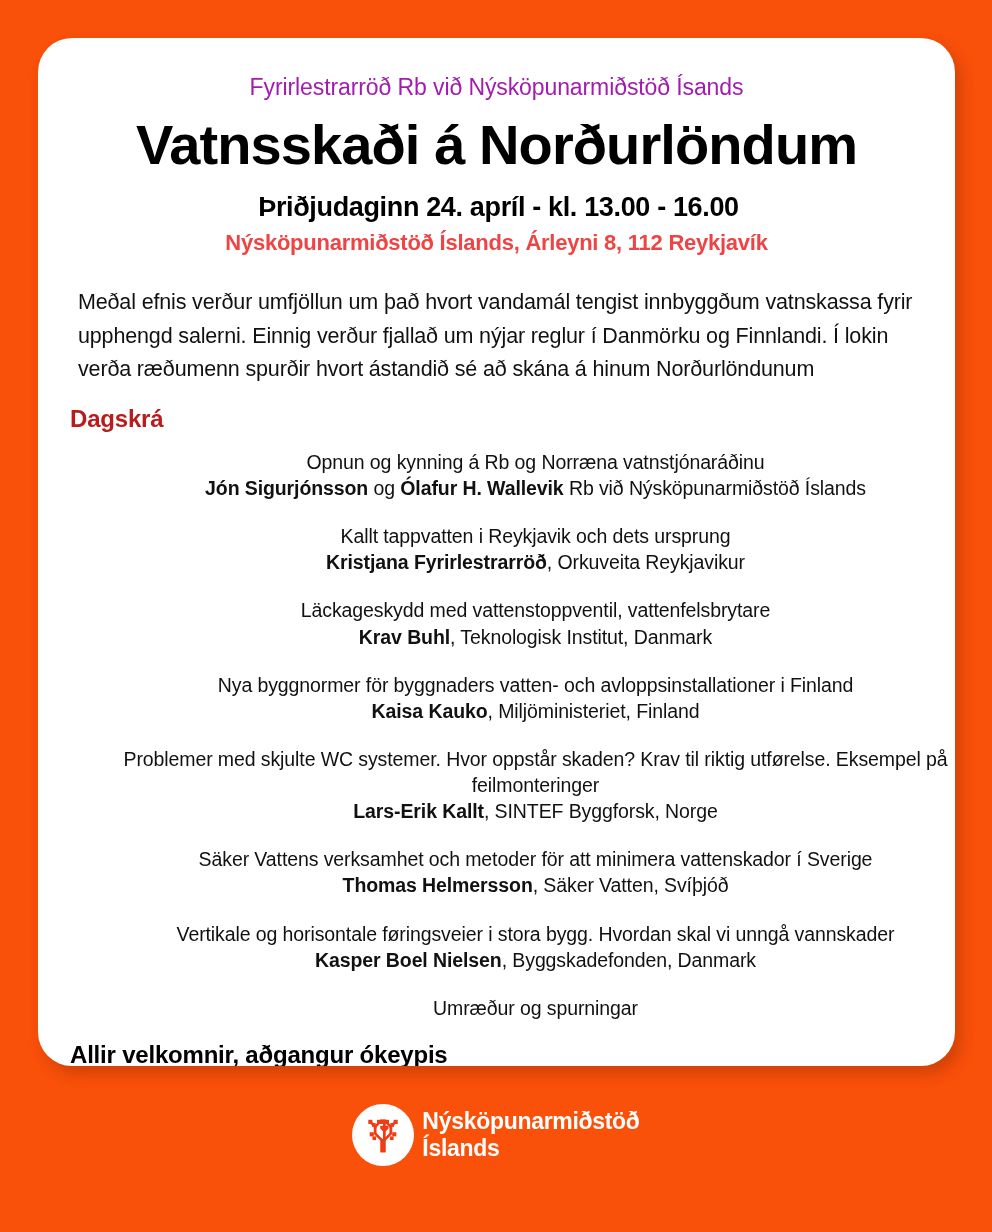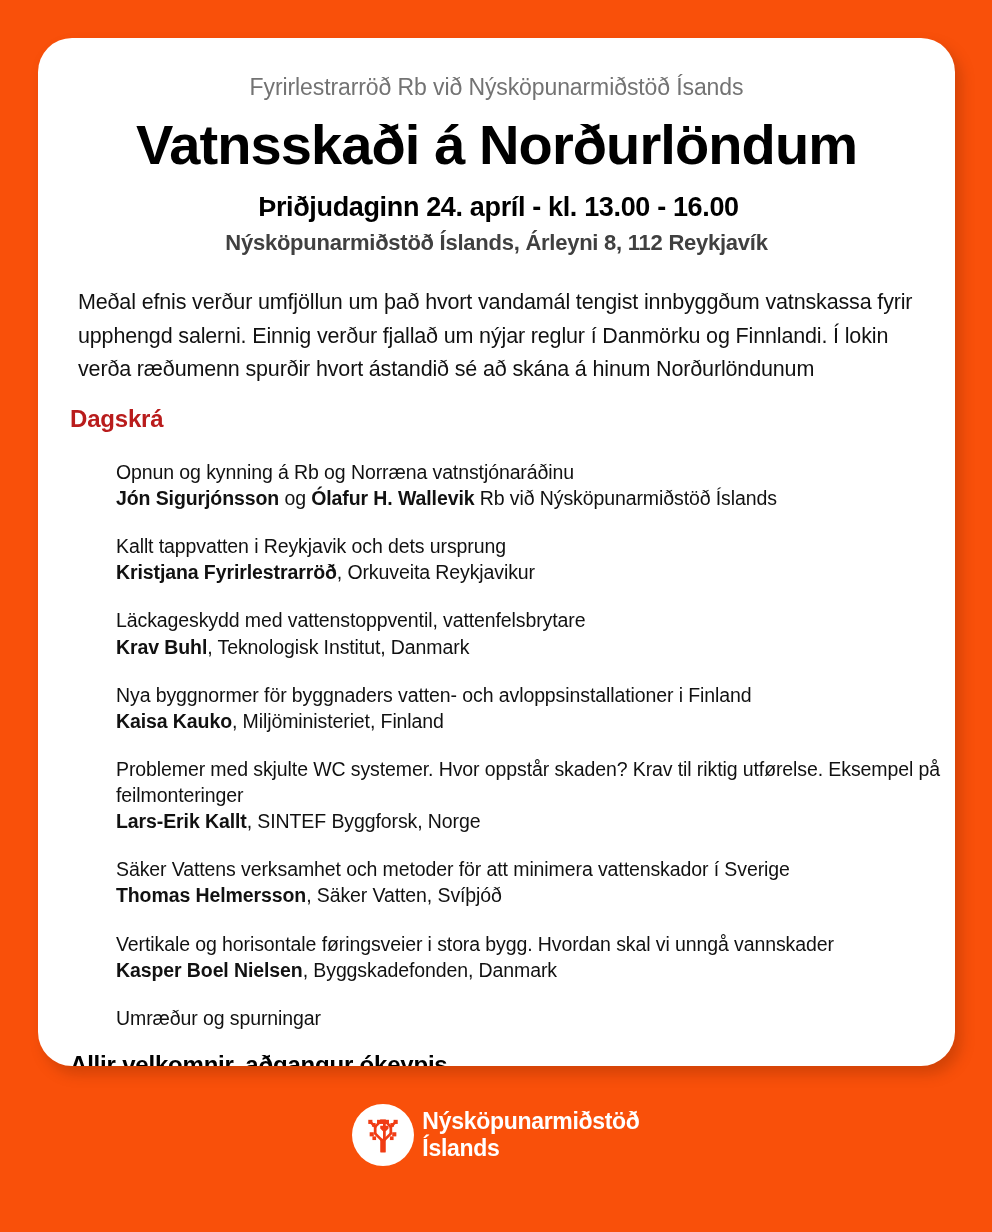--- a/index.html
+++ b/index.html
@@ -26,21 +26,21 @@
     box-shadow: 6px 8px 14px rgba(120, 35, 0, 0.30);
     box-sizing: border-box;
     overflow: hidden;
   }
 
   
   .kicker {
     text-align: center;
     font-size: 23px;
     font-weight: 400;
-    color: #737373;
+    color: #a21caf;
     margin: 36px 0 0 0;
     letter-spacing: -0.1px;
   }
   .main-title {
     text-align: center;
     font-size: 56px;
     font-weight: 700;
     color: #000000;
     margin: 14px 0 0 0;
     letter-spacing: -0.9px;
@@ -51,21 +51,21 @@
     font-size: 27px;
     font-weight: 700;
     color: #000000;
     margin: 18px 0 0 4px;
     letter-spacing: -0.35px;
   }
   .venue {
     text-align: center;
     font-size: 22px;
     font-weight: 700;
-    color: #404040;
+    color: #ef4444;
     margin: 7px 0 0 0;
     letter-spacing: -0.25px;
   }
 
   
   .intro {
     margin: 30px 40px 0 40px;
     font-size: 21.5px;
     line-height: 1.56;
     color: #111111;
@@ -74,23 +74,24 @@
 
   .section-heading {
     margin: 18px 0 0 32px;
     font-size: 24px;
     font-weight: 700;
     color: #b91c1c;
     letter-spacing: -0.2px;
   }
 
   .program {
-    margin: 26px 0 0 0;
+    margin: 16px 0 0 0;
     padding: 0;
     list-style: none;
+    text-align: center;
   }
   .program-item {
     margin: 0 0 22px 78px;
     font-size: 19.5px;
     line-height: 1.34;
     color: #111111;
     letter-spacing: -0.1px;
   }
   .program-item:last-child {
     margin-bottom: 0;

